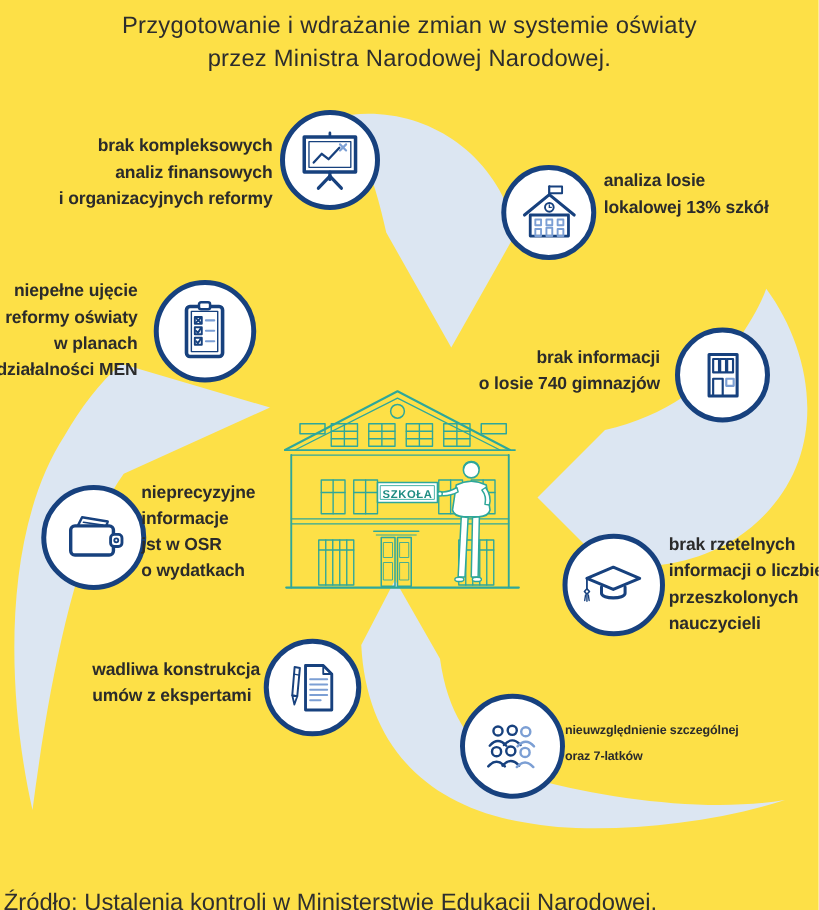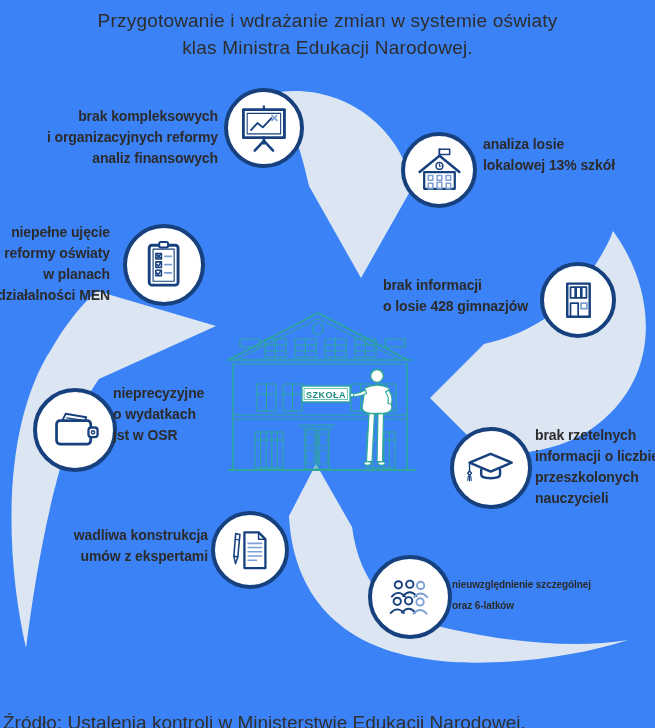--- a/index.html
+++ b/index.html
@@ -1,16 +1,16 @@
 <!DOCTYPE html>
 <html><head>
 <meta charset="utf-8">
 <style>
   html,body{margin:0;padding:0;background:#fff;}
-  .stage{position:relative;width:655px;height:728px;background:#3b82f6;overflow:hidden;
+  .stage{position:relative;width:655px;height:728px;background:#fde047;overflow:hidden;
          font-family:"Liberation Sans",sans-serif;}
   .title{position:absolute;top:7px;left:0;right:0;text-align:center;
          font-size:19px;line-height:27px;color:#2d2d2d;font-weight:400;letter-spacing:.2px;}
   svg.arrows{position:absolute;left:0;top:0;z-index:0;}
   svg.bld{position:absolute;left:215px;top:308px;z-index:1;}
   .circ{position:absolute;background:#fff;border:4px solid #17417E;border-radius:50%;
         box-sizing:border-box;display:flex;align-items:center;justify-content:center;z-index:2;}
   .circ svg{width:72%;height:72%;}
   .c1{left:224px;top:88px;width:80px;height:80px}
   .c2{left:401px;top:132px;width:76px;height:76px}
@@ -19,41 +19,41 @@
   .c5{left:33px;top:388px;width:84px;height:84px}
   .c6{left:450px;top:427px;width:82px;height:82px}
   .c7{left:211px;top:511px;width:78px;height:78px}
   .c8{left:368px;top:555px;width:84px;height:84px}
   .label{position:absolute;z-index:3;font-size:14px;line-height:21px;font-weight:700;
          color:#2b2b2b;letter-spacing:-0.1px;}
   .label div{white-space:nowrap;}
   .l1{right:437px;top:106px;text-align:right}
   .l2{left:483px;top:134px}
   .l3{right:545px;top:222px;text-align:right}
-  .l4{right:127px;top:275px;}
+  .l4{right:127px;top:275px;text-align:right}
   .l5{left:113px;top:383px}
   .l6{left:535px;top:425px}
-  .l7{right:447px;top:525px;text-align:right}
+  .l7{right:447px;top:525px;text-align:left}
   .l8{left:452px;top:574px;font-size:10px}
   .source{position:absolute;left:3px;top:712px;font-size:19px;color:#2f2f2f;z-index:3;}
   
   .nv{stroke:#17417E;fill:none;stroke-linecap:round;stroke-linejoin:round;}
   .lb{stroke:#7C9FD4;fill:none;stroke-linecap:round;stroke-linejoin:round;}
   .wf{fill:#fff;}
   .tl{stroke:#2EA79A;fill:none;stroke-linecap:round;stroke-linejoin:round;}
   .tlw{stroke:#2EA79A;fill:#fff;stroke-linecap:round;stroke-linejoin:round;}
 </style>
 </head>
 <body>
 
 <div class="stage">
 
   <div class="title">
     <div>Przygotowanie i wdrażanie zmian w systemie oświaty</div>
-    <div>klas Ministra Edukacji Narodowej.</div>
+    <div>przez Ministra Narodowej Narodowej.</div>
   </div>
 
   <svg class="arrows" width="655" height="728" viewBox="0 0 655 728">
     <path fill="#DCE6F2" d="M268,94 C330,80 396,116 413,186 L361,278 L309,186 C298,136 286,108 268,94 Z"></path>
     <path fill="#DCE6F2" d="M613,231 C655,288 666,378 590,430 C556,452 516,456 484,452 L430,398 L484,344
          C533,333 567,307 588,276 C600,258 608,245 613,231 Z"></path>
     <path fill="#DCE6F2" d="M628,640 C560,662 470,668 420,658 C340,645 293,595 289,516 L316,464 L352,527
          C360,585 390,612 430,624 C490,640 570,650 628,640 Z"></path>
     <path fill="#DCE6F2" d="M26,648 C6,560 0,428 52,348 C64,327 80,306 97,291 L216,326 L99,379
          C62,430 40,540 26,648 Z"></path>
@@ -276,51 +276,52 @@
         <circle cx="33" cy="13.5" r="3.2"></circle>
           <path d="M27.2,23.8 Q33,17.3 38.8,23.8"></path>
         <circle cx="32.5" cy="28" r="3.2"></circle>
           <path d="M26.7,38.3 Q32.5,31.8 38.3,38.3"></path>
       </g>
     </svg>
   </div>
 
   <div class="label l1">
     <div>brak kompleksowych</div>
+    <div>analiz finansowych</div>
     <div>i organizacyjnych reformy</div>
-    <div>analiz finansowych</div>
   </div>
   <div class="label l2">
     <div>analiza losie</div>
     <div>lokalowej 13% szkół</div>
   </div>
   <div class="label l3">
     <div>niepełne ujęcie</div>
     <div>reformy oświaty</div>
     <div>w planach</div>
     <div>działalności MEN</div>
   </div>
   <div class="label l4">
     <div>brak informacji</div>
-    <div>o losie 428 gimnazjów</div>
+    <div>o losie 740 gimnazjów</div>
   </div>
   <div class="label l5">
     <div>nieprecyzyjne</div>
+    <div>informacje</div>
+    <div>jst w OSR</div>
     <div>o wydatkach</div>
-    <div>jst w OSR</div>
   </div>
   <div class="label l6">
     <div>brak rzetelnych</div>
     <div>informacji o liczbie</div>
     <div>przeszkolonych</div>
     <div>nauczycieli</div>
   </div>
   <div class="label l7">
     <div>wadliwa konstrukcja</div>
     <div>umów z ekspertami</div>
   </div>
   <div class="label l8">
     <div>nieuwzględnienie szczególnej</div>
-    <div>oraz 6-latków</div>
+    <div>oraz 7-latków</div>
   </div>
 
   <div class="source">Źródło: Ustalenia kontroli w Ministerstwie Edukacji Narodowej.</div>
 </div>
 
 </body></html>

